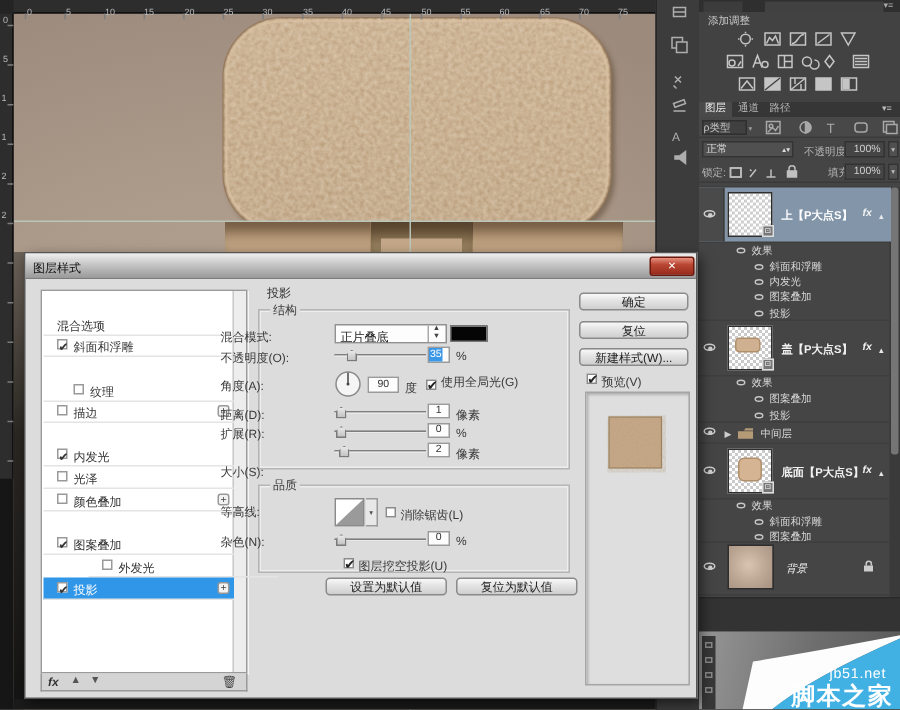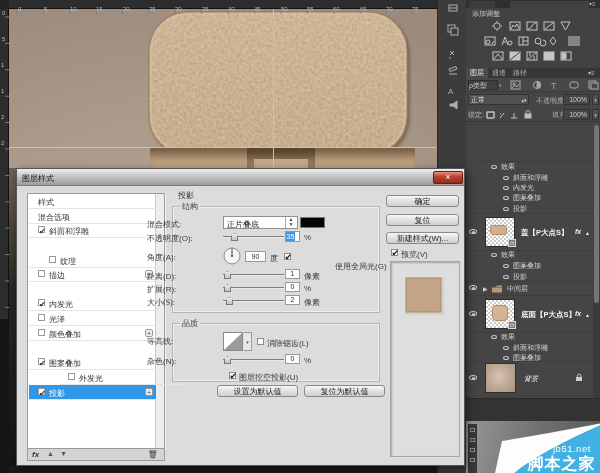--- a/index.html
+++ b/index.html
@@ -235,20 +235,31 @@
     <div class="abs" style="left:0;top:159px;width:127px;height:1px;background:#3e3e3e;"></div>
     <div class="abs" style="left:0;top:173px;width:127px;height:1px;background:#3e3e3e;"></div>
     <div class="abs" style="left:0;top:210px;width:127px;height:1px;background:#3e3e3e;"></div>
     <div class="abs" style="left:0;top:239px;width:127px;height:1px;background:#3e3e3e;"></div>
     <div class="abs" style="left:0;top:274px;width:127px;height:1px;background:#3e3e3e;"></div>
 
     <div class="abs" style="left:127px;top:3px;width:7px;height:273px;background:#3a3a3a;">
       <div class="abs" style="left:1px;top:0px;width:5px;height:178px;background:#757575;border-radius:2px;"></div>
     </div>
 
+    <div class="abs" style="left:0;top:3px;width:128px;height:36px;background:#8295a9;">
+      <div class="abs" style="left:0;top:0;width:17px;height:36px;background:#4a4a4a;border-right:1px solid #3c3c3c;">
+        <div class="eye" style="left:3px;top:15px;"></div>
+            <div class="eyed" style="left:6px;top:16.5px;"></div>
+      </div>
+      <div class="abs checker" style="left:19px;top:3px;width:30px;height:30px;border:1px solid #2e2e2e;"></div>
+      <div class="abs" style="left:42px;top:25px;width:8px;height:8px;background:#777;border:1px solid #ddd;font-size:5px;color:#fff;text-align:center;line-height:7px;">⊡</div>
+      <div class="prow" style="left:55px;top:14px;color:#fff;font-weight:bold;font-size:7.5px;">上【P大点S】</div>
+      <div class="prow" style="left:109px;top:14px;color:#f2f2f2;font-style:italic;font-weight:bold;">fx</div>
+      <div class="abs" style="left:120px;top:15px;color:#e8e8e8;font-size:6px;">▴</div>
+    </div>
 
     <div class="prow" style="left:35px;top:40px;">效果</div>
         <div class="eye2" style="left:25px;top:43px;"></div>
     <div class="prow" style="left:47px;top:51px;">斜面和浮雕</div>
         <div class="eye2" style="left:37px;top:54px;"></div>
     <div class="prow" style="left:47px;top:61px;">内发光</div>
         <div class="eye2" style="left:37px;top:64px;"></div>
     <div class="prow" style="left:47px;top:71px;">图案叠加</div>
         <div class="eye2" style="left:37px;top:74px;"></div>
     <div class="prow" style="left:47px;top:82px;">投影</div>
@@ -335,23 +346,20 @@
 </svg>
 
 <div class="abs" id="dialog" style="left:16px;top:168px;width:449px;height:298px;background:#dcdcdc;border:1px solid #565656;box-shadow:2px 3px 8px rgba(0,0,0,0.55);">
   <div class="abs" id="dlgtitle" style="left:0;top:0;width:447px;height:17px;background:linear-gradient(#efefef,#c6c6c6 45%,#9b9b9b);border-bottom:1px solid #7c7c7c;">
     <div class="abs t8" style="left:5px;top:4px;color:#111;">图层样式</div>
     <div class="abs" style="right:1px;top:2px;width:30px;height:13px;background:linear-gradient(#e8907f,#b94733 40%,#992a1c);border:1px solid #6e190c;border-radius:2px;color:#fff;font-size:9px;line-height:11px;text-align:center;">×</div>
   </div>
 
   <div class="abs" style="left:10px;top:24px;width:138px;height:256px;background:#fff;border:1px solid #9a9a9a;box-shadow:1px 1px 0 #f5f5f5;">
     <div class="abs" style="right:0px;top:0px;width:9px;height:254px;background:#ededed;border-left:1px solid #c9c9c9;"></div>
-    <div class="lrow" style="top:0px;">
-          <span class="abs" style="left:9px;top:3px;">样式</span>
-        </div>
     <div class="lrow" style="top:15px;">
           <span class="abs" style="left:9px;top:3px;">混合选项</span>
         </div>
     <div class="lrow" style="top:29px;">
           <span class="lcb" style="left:9px;">✔</span>
           <span class="abs" style="left:20px;top:3px;">斜面和浮雕</span>
         </div>
     <div class="lrow" style="top:59px;">
           <span class="lcb" style="left:20px;"></span>
           <span class="abs" style="left:31px;top:3px;">纹理</span>
@@ -416,32 +424,32 @@
   <div class="lbl" style="left:130px;top:83px;width:68px;">角度(A):</div>
   <svg class="abs" style="left:206px;top:78px;" width="18" height="18">
     <circle cx="9" cy="9" r="8" fill="#f5f5f5" stroke="#8a8a8a"></circle>
     <path d="M9 9V1.5" stroke="#444"></path>
         <circle cx="9" cy="9" r="1" fill="#444"></circle>
   </svg>
   <div class="abs" style="left:228px;top:82px;width:21px;height:11px;background:#fdfdfd;border:1px solid #9a9a9a;font-size:7px;color:#333;text-align:center;line-height:10px;">90</div>
   <div class="unit" style="left:253px;top:84px;">度</div>
   <div class="cb" style="left:267px;top:84px;"></div>
       <div class="ck" style="left:267.5px;top:85px;">✔</div>
-  <div class="cbl" style="left:277px;top:92px;margin-left:41px;">使用全局光(G)</div>
+  <div class="cbl" style="left:277px;top:80px;">使用全局光(G)</div>
   <div class="lbl" style="left:130px;top:102px;width:68px;">距离(D):</div>
   <div class="slider" style="left:206px;top:104.5px;width:61px;"></div>
   <div class="sthumb" style="left:207px;top:102px;"></div>
   <div class="abs vbox" style="left:268px;top:100px;">1</div>
   <div class="unit" style="left:287px;top:102px;">像素</div>
   <div class="lbl" style="left:130px;top:115px;width:68px;">扩展(R):</div>
   <div class="slider" style="left:206px;top:117.5px;width:61px;"></div>
   <div class="sthumb" style="left:207px;top:115px;"></div>
   <div class="abs vbox" style="left:268px;top:113px;">0</div>
   <div class="unit" style="left:287px;top:115px;">%</div>
-  <div class="lbl" style="left:130px;top:128px;width:68px;font-family:Liberation Serif, serif;">大小(S):</div>
+  <div class="lbl" style="left:130px;top:140px;width:68px;">大小(S):</div>
   <div class="slider" style="left:206px;top:130.5px;width:61px;"></div>
   <div class="sthumb" style="left:209px;top:128px;"></div>
   <div class="abs vbox" style="left:268px;top:126px;">2</div>
   <div class="unit" style="left:287px;top:128px;">像素</div>
 
   <div class="grp" style="left:155px;top:154px;width:208px;height:59px;"></div>
   <div class="grplbl" style="left:163px;top:149px;">品质</div>
   <div class="lbl" style="left:130px;top:167px;width:68px;">等高线:</div>
   <div class="abs" style="left:206px;top:163px;width:20px;height:19px;background:#fff;border:1px solid #8a8a8a;">
     <svg width="18" height="17">

